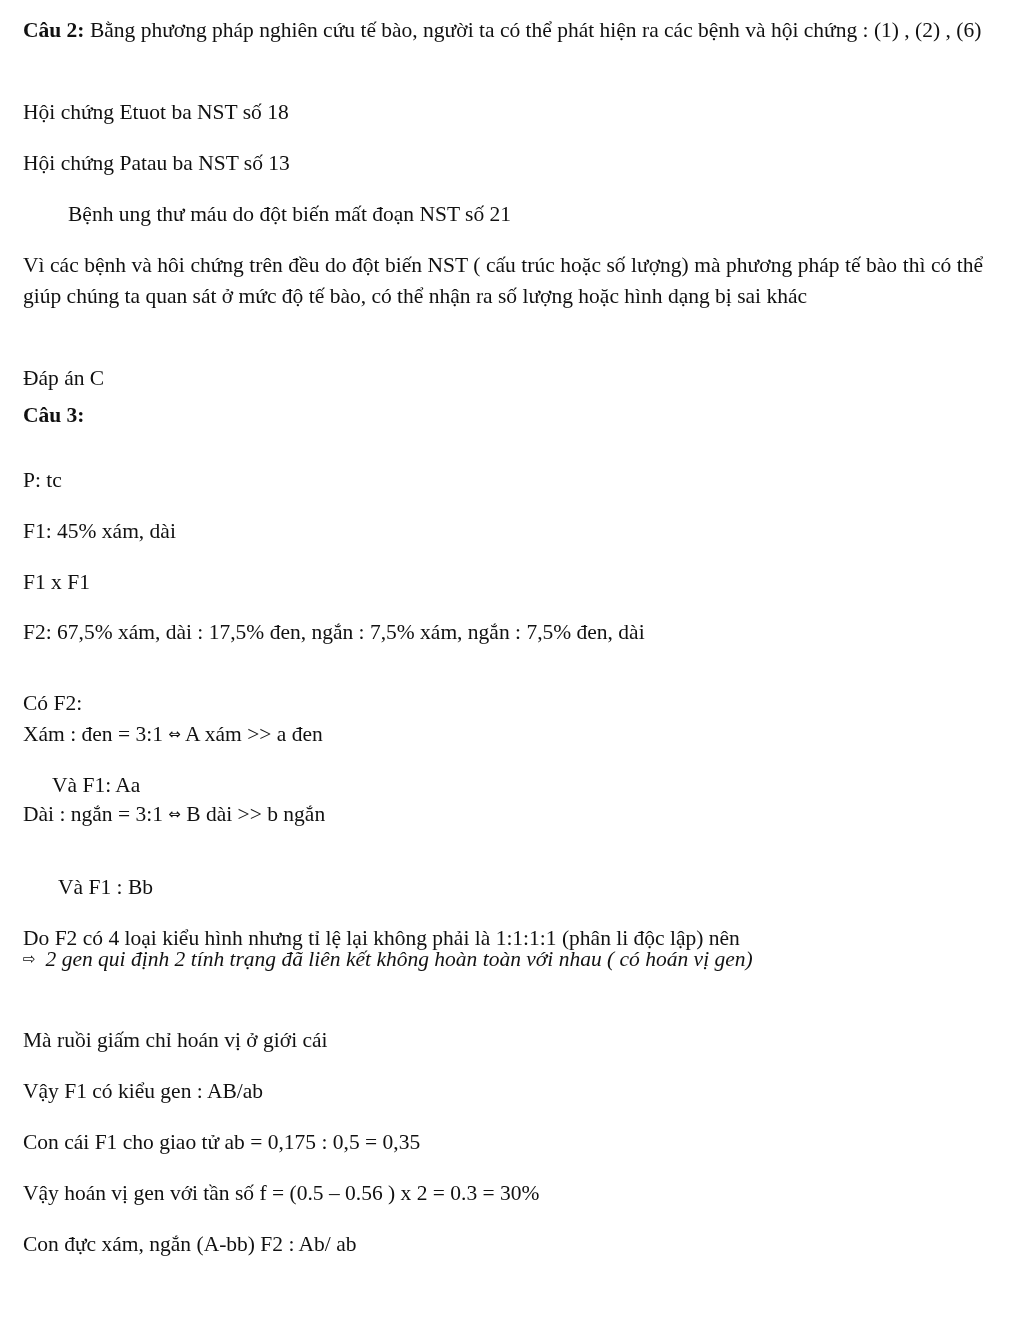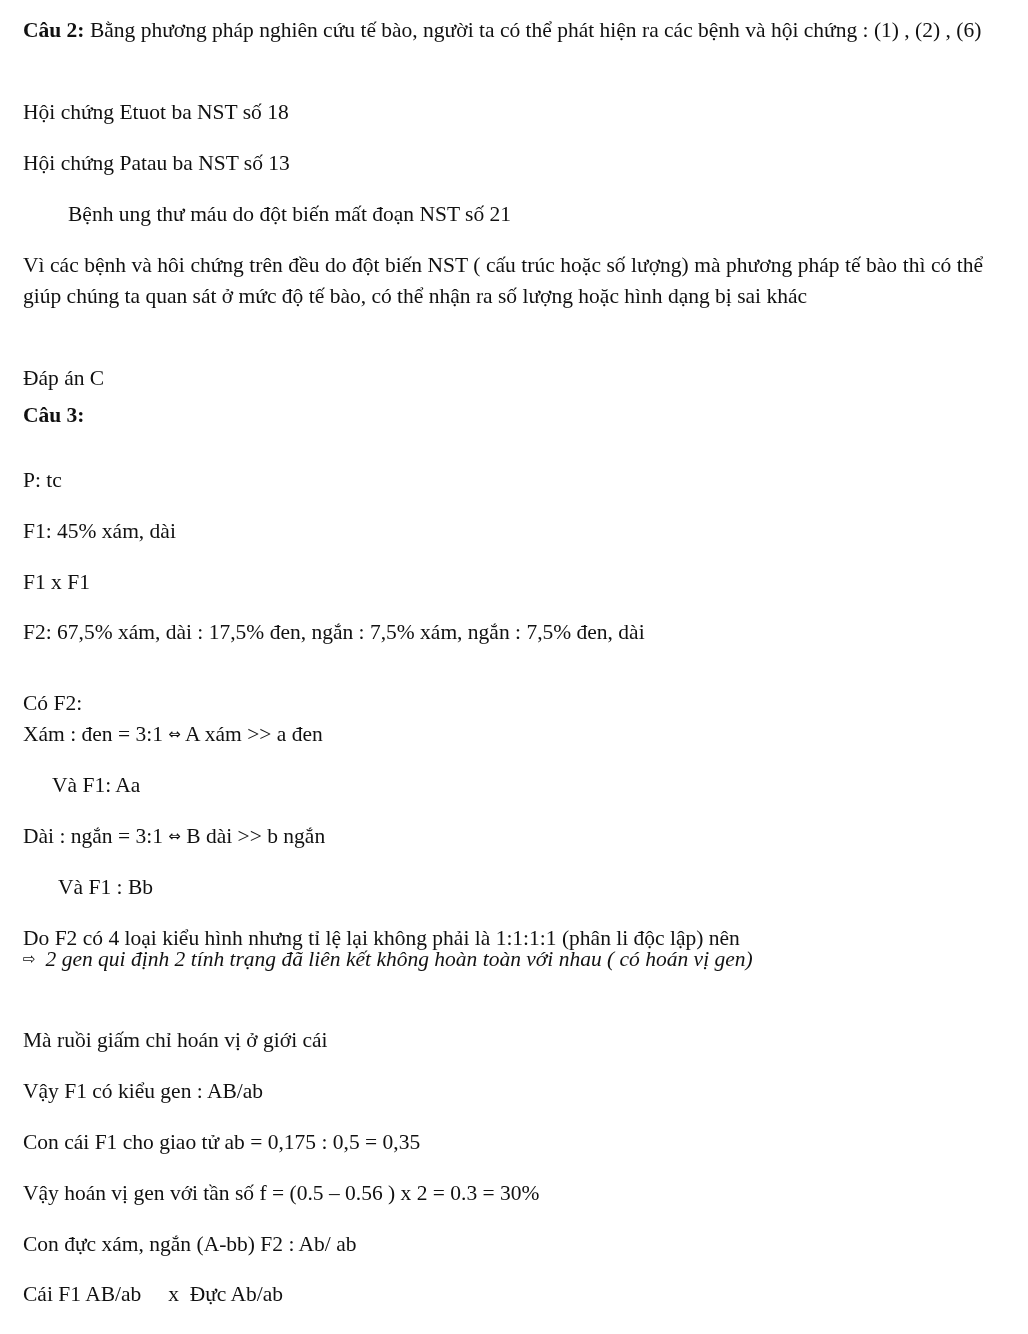--- a/index.html
+++ b/index.html
@@ -83,32 +83,31 @@
   <div class="line" style="top:567px;">F1 x F1</div>
   <div class="line" style="top:617px;">F2: 67,5% xám, dài : 17,5% đen, ngắn : 7,5% xám, ngắn : 7,5% đen, dài</div>
   <div class="line" style="top:672px;margin-top:16px;">Có F2:</div>
 
   <div class="line" style="top:719px;">
     <span>Xám : đen = 3:1 </span><span class="iff-icon">⇔</span><span> A xám &gt;&gt; a đen</span>
   </div>
 
   <div class="line indent1" style="top:770px;">Và F1: Aa</div>
 
-  <div class="line" style="top:821px;">
+  <div class="line" style="top:799px;">
     <span>Dài : ngắn = 3:1 </span><span class="iff-icon">⇔</span><span> B dài &gt;&gt; b ngắn</span>
   </div>
 
   <div class="line indent2" style="top:872px;">Và F1 : Bb</div>
 
   <div class="line" style="top:923px;text-align:center;">Do F2 có 4 loại kiểu hình nhưng tỉ lệ lại không phải là 1:1:1:1 (phân li độc lập) nên</div>
 
   <div class="line" style="top:944px;font-style:italic;">
     <span class="arrow-icon">⇨</span><span>2 gen qui định 2 tính trạng đã liên kết không hoàn toàn với nhau ( có hoán vị gen)</span>
   </div>
 
   <div class="line" style="top:1025px;">Mà ruồi giấm chỉ hoán vị ở giới cái</div>
   <div class="line" style="top:1076px;">Vậy F1 có kiểu gen : AB/ab</div>
   <div class="line" style="top:1127px;">Con cái F1 cho giao tử ab = 0,175 :  0,5 = 0,35</div>
   <div class="line" style="top:1178px;">Vậy hoán vị gen với tần số f = (0.5 – 0.56 ) x  2 = 0.3 = 30%</div>
   <div class="line" style="top:1229px;">Con đực xám, ngắn (A-bb) F2 :  Ab/ ab</div>
-  <div class="line" style="top:1279px; white-space: pre;">Cái F1 AB/ab     x  Đực Ab/ab</div>
 
 </div>
 
 </body></html>

